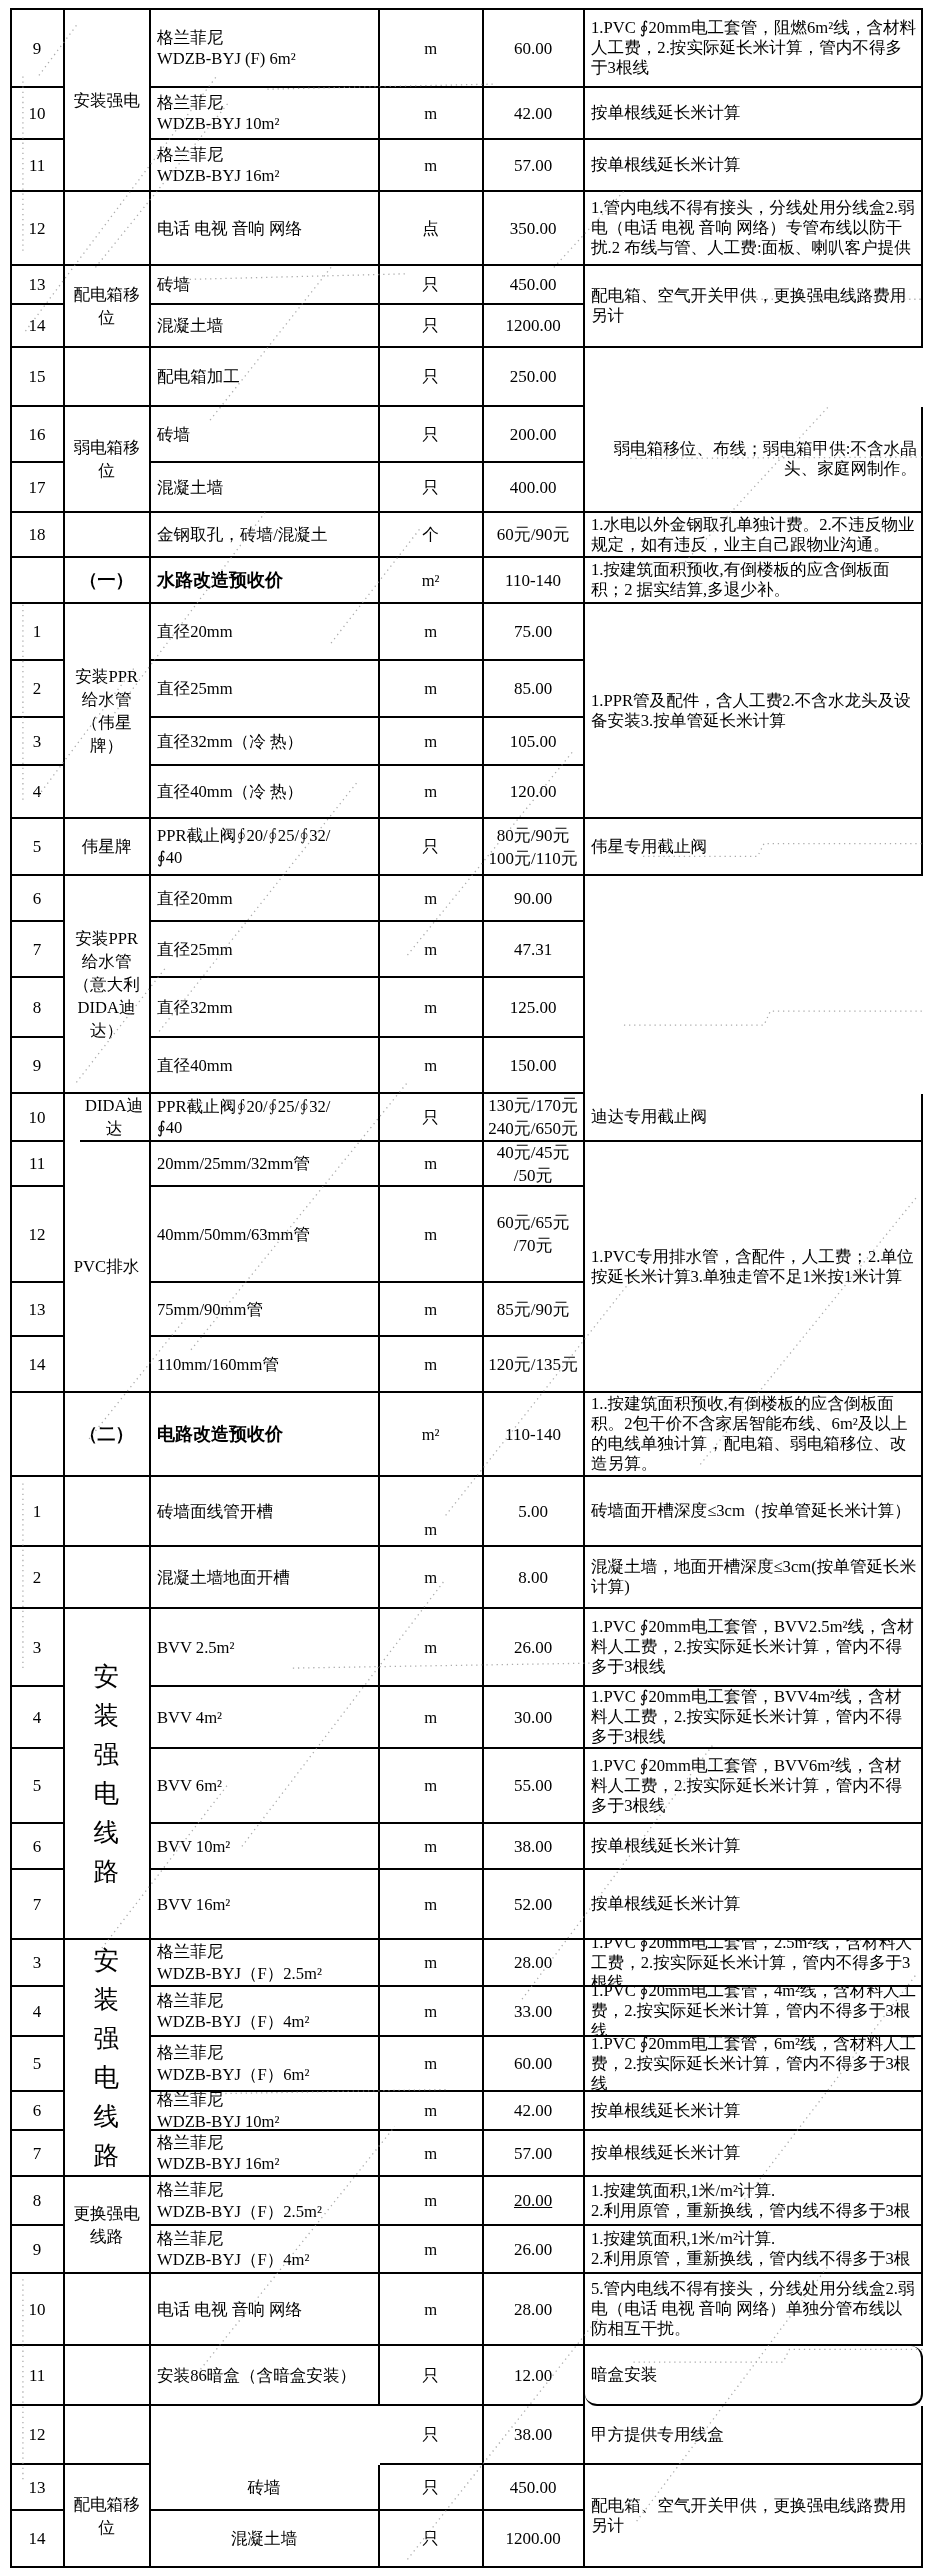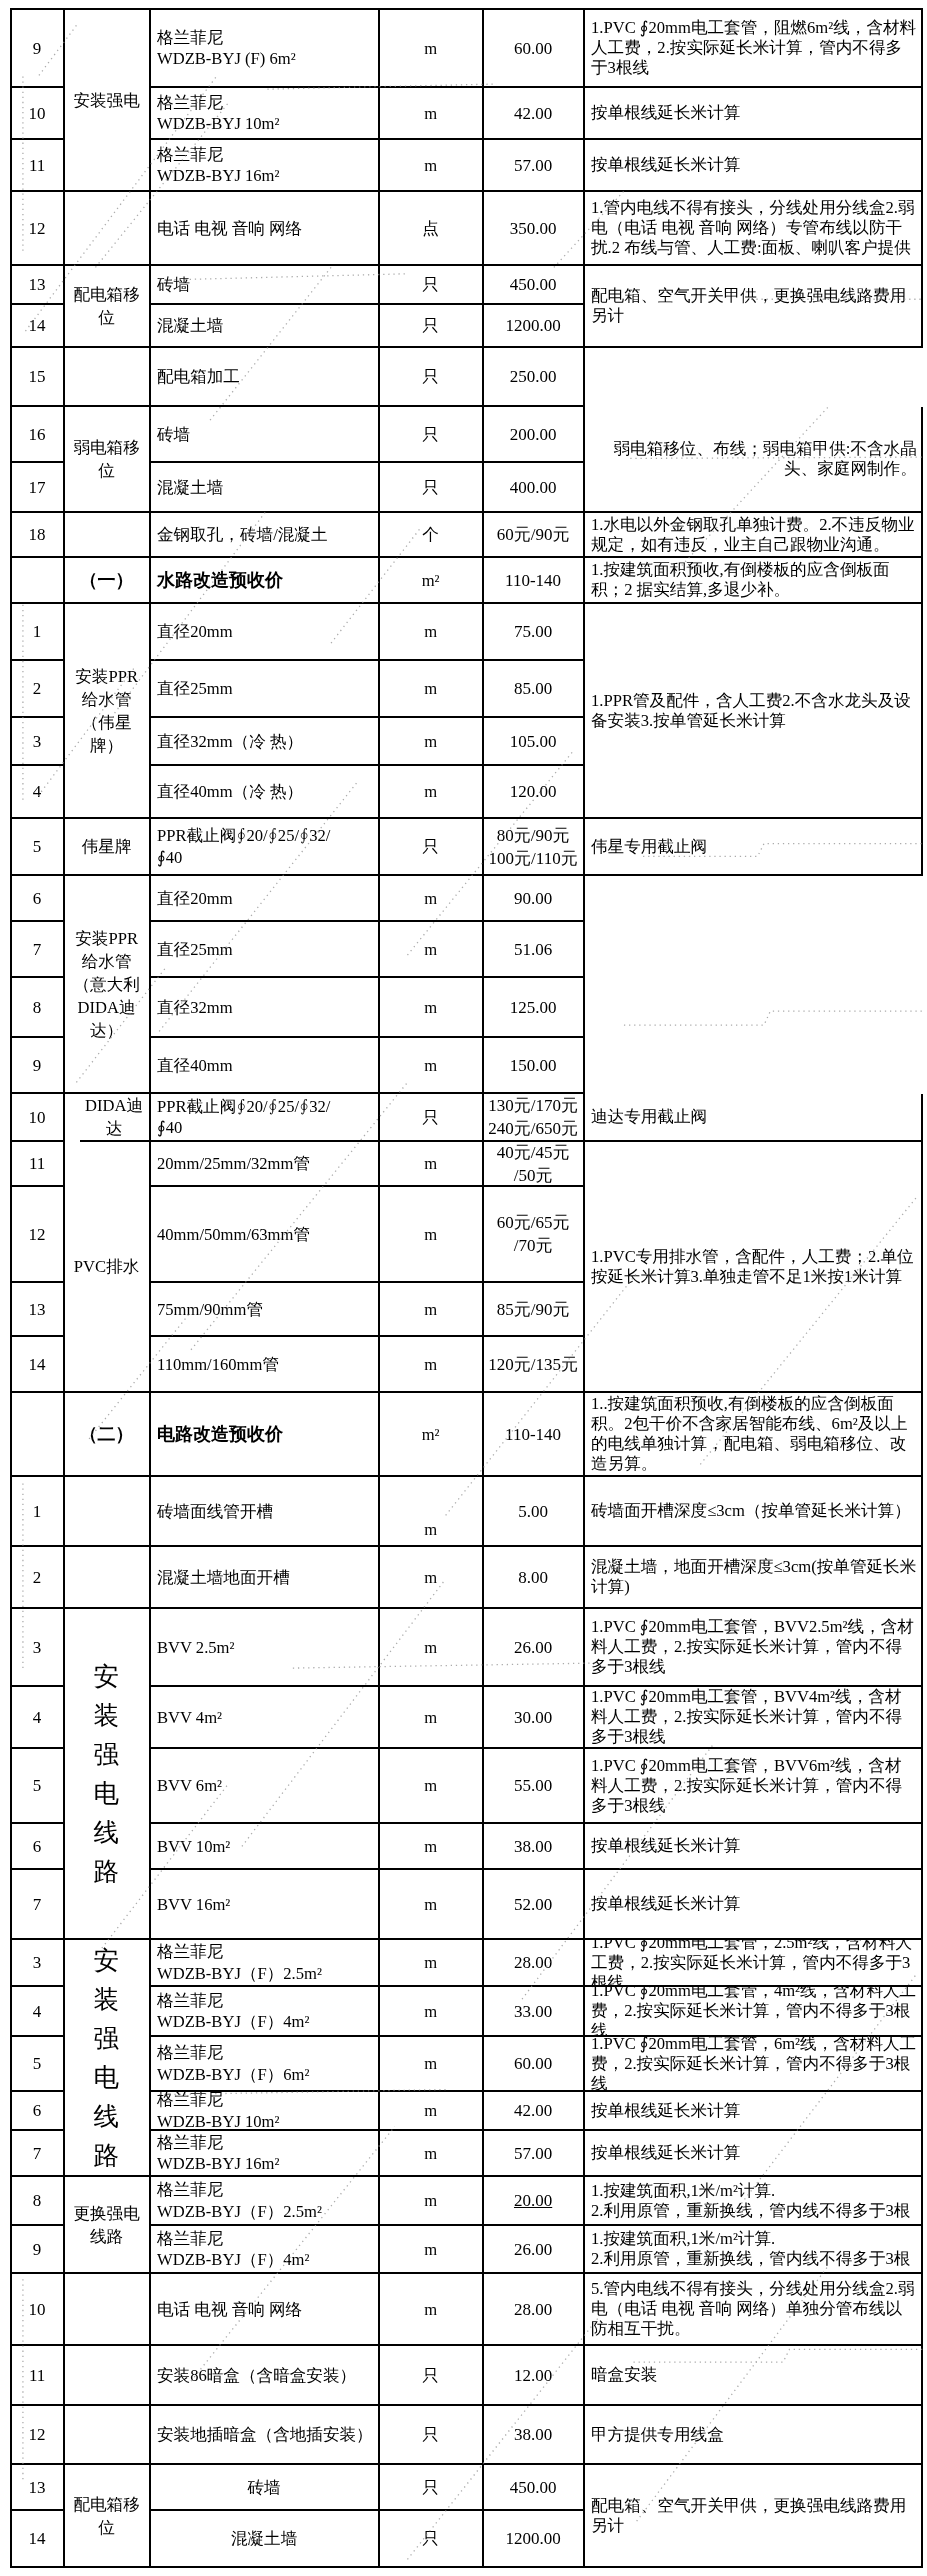--- a/index.html
+++ b/index.html
@@ -144,21 +144,21 @@
 给水管
 （意大利
 DIDA迪
 达）</div>
       <div class="c item" style="grid-area: 17 / 3 / span 1;">直径20mm</div>
       <div class="c unit" style="grid-area: 17 / 4 / span 1;">m</div>
       <div class="c price" style="grid-area: 17 / 5 / span 1;">90.00</div>
       <div class="c no" style="grid-area: 18 / 1 / span 1;">7</div>
       <div class="c item" style="grid-area: 18 / 3 / span 1;">直径25mm</div>
       <div class="c unit" style="grid-area: 18 / 4 / span 1;">m</div>
-      <div class="c price" style="grid-area: 18 / 5 / span 1;">51.06</div>
+      <div class="c price" style="grid-area: 18 / 5 / span 1;">47.31</div>
       <div class="c no" style="grid-area: 19 / 1 / span 1;">8</div>
       <div class="c item" style="grid-area: 19 / 3 / span 1;">直径32mm</div>
       <div class="c unit" style="grid-area: 19 / 4 / span 1;">m</div>
       <div class="c price" style="grid-area: 19 / 5 / span 1;">125.00</div>
       <div class="c no" style="grid-area: 20 / 1 / span 1;">9</div>
       <div class="c item" style="grid-area: 20 / 3 / span 1;">直径40mm</div>
       <div class="c unit" style="grid-area: 20 / 4 / span 1;">m</div>
       <div class="c price" style="grid-area: 20 / 5 / span 1;">150.00</div>
       <div class="c no" style="grid-area: 21 / 1 / span 1;">10</div>
       <div class="c cat" style="grid-area: 21 / 2 / span 1; margin-left: 15px;">DIDA迪达</div>
@@ -293,24 +293,23 @@
       <div class="c cat" style="grid-area: 41 / 2 / span 1;"></div>
       <div class="c item" style="grid-area: 41 / 3 / span 1;">电话 电视 音响 网络</div>
       <div class="c unit" style="grid-area: 41 / 4 / span 1;">m</div>
       <div class="c price" style="grid-area: 41 / 5 / span 1;">28.00</div>
       <div class="c notes" style="grid-area: 41 / 6 / span 1;">5.管内电线不得有接头，分线处用分线盒2.弱电（电话 电视 音响 网络）单独分管布线以防相互干扰。</div>
       <div class="c no" style="grid-area: 42 / 1 / span 1;">11</div>
       <div class="c cat" style="grid-area: 42 / 2 / span 1;"></div>
       <div class="c item" style="grid-area: 42 / 3 / span 1;">安装86暗盒（含暗盒安装）</div>
       <div class="c unit" style="grid-area: 42 / 4 / span 1;">只</div>
       <div class="c price" style="grid-area: 42 / 5 / span 1;">12.00</div>
-      <div class="c notes" style="grid-area: 42 / 6 / span 1;">暗盒安装</div>
+      <div class="c notes" style="grid-area: 42 / 6 / span 1; border-radius: 12px;">暗盒安装</div>
       <div class="c no" style="grid-area: 43 / 1 / span 1;">12</div>
       <div class="c cat" style="grid-area: 43 / 2 / span 1;"></div>
-      <div class="c item" style="grid-area: 43 / 3 / span 1;">安装地插暗盒（含地插安装）</div>
       <div class="c unit" style="grid-area: 43 / 4 / span 1;">只</div>
       <div class="c price" style="grid-area: 43 / 5 / span 1;">38.00</div>
       <div class="c notes" style="grid-area: 43 / 6 / span 1;">甲方提供专用线盒</div>
       <div class="c no" style="grid-area: 44 / 1 / span 1;">13</div>
       <div class="c cat" style="grid-area: 44 / 2 / span 2;">配电箱移
 位</div>
       <div class="c item ctr" style="grid-area: 44 / 3 / span 1;">砖墙</div>
       <div class="c unit" style="grid-area: 44 / 4 / span 1;">只</div>
       <div class="c price" style="grid-area: 44 / 5 / span 1;">450.00</div>
       <div class="c notes" style="grid-area: 44 / 6 / span 2;">配电箱、空气开关甲供，更换强电线路费用另计</div>

